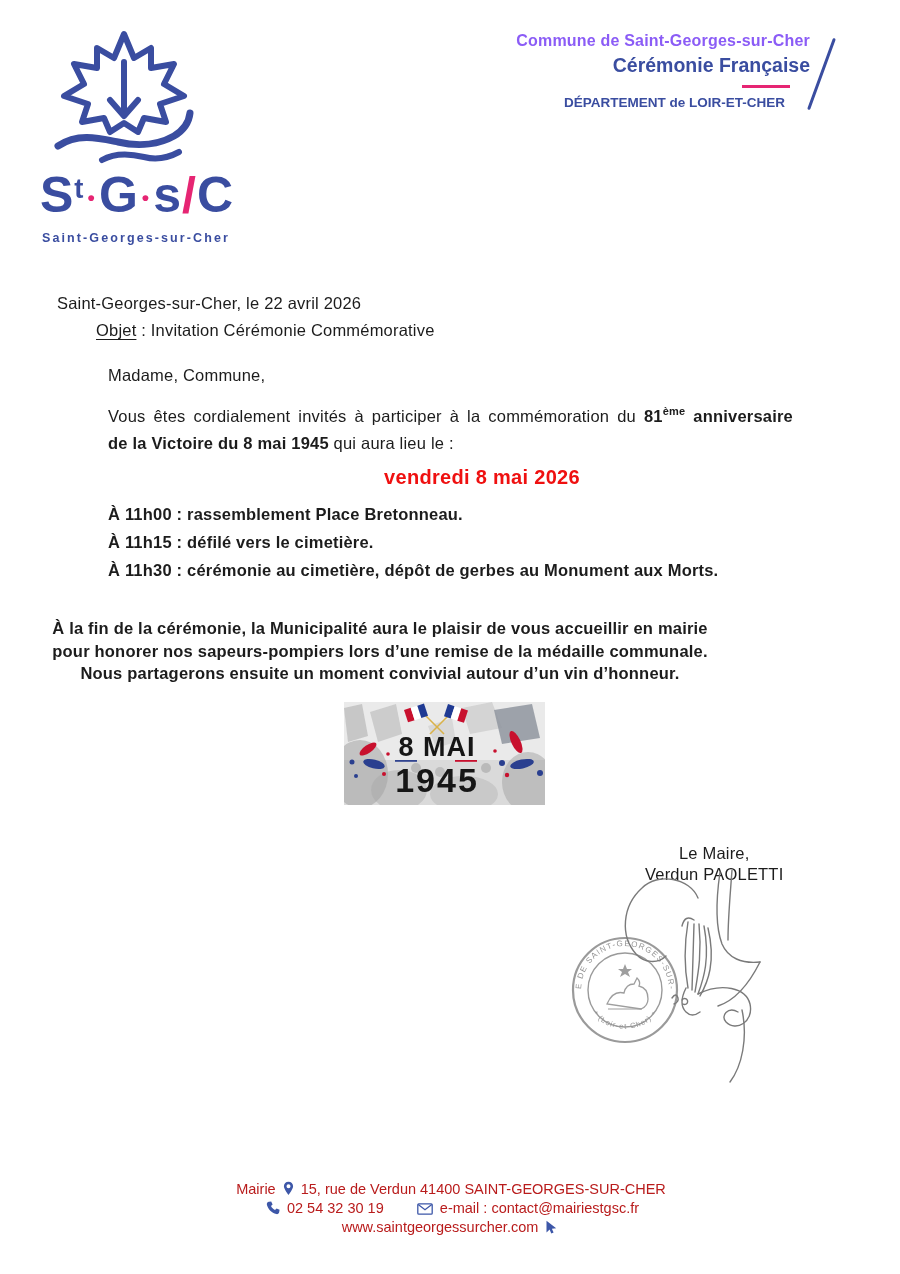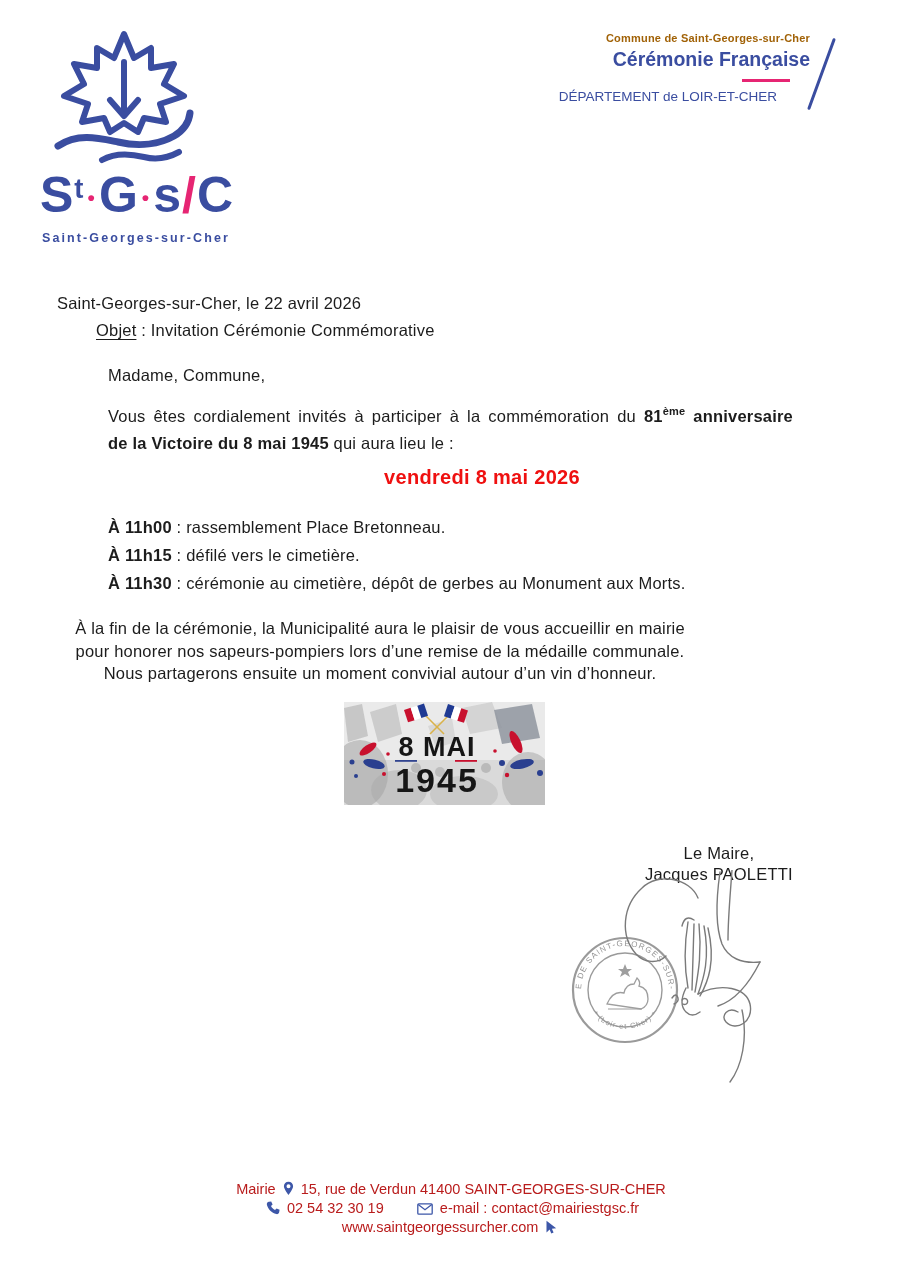--- a/index.html
+++ b/index.html
@@ -11,40 +11,40 @@
   .logo-acronym{position:absolute;left:40px;top:166px;font-size:50px;font-weight:bold;
                 color:#3a4da0;letter-spacing:1px;white-space:nowrap;}
   .logo-acronym .sup-t{font-size:0.55em;position:relative;top:-0.52em;}
   .logo-acronym .dot{color:#e62573;font-size:0.42em;position:relative;top:-0.35em;margin:0 3px;}
   .logo-acronym .slash{color:#e62573;}
   .logo-subtitle{position:absolute;left:42px;top:231px;font-size:12.5px;font-weight:bold;
                  letter-spacing:2.1px;color:#3a4da0;white-space:nowrap;}
 
   
   .letterhead{position:absolute;top:32px;right:90px;text-align:right;}
-  .lh-commune{font-size:11px;font-weight:600;color:#a16207;letter-spacing:0.2px;}
+  .lh-commune{font-size:16px;font-weight:600;color:#8b5cf6;letter-spacing:0.2px;}
   .lh-republic{font-size:19.5px;font-weight:600;color:#3a4da0;margin-top:4px;}
   .lh-rule{width:48px;height:3px;background:#e62573;margin:8px 20px 7px auto;}
-  .lh-department{font-size:13.5px;font-weight:400;color:#3a4da0;padding-right:33px;}
+  .lh-department{font-size:13.5px;font-weight:700;color:#3a4da0;padding-right:25px;}
   .lh-slash{position:absolute;left:820px;top:36px;width:3px;height:76px;background:#3a4da0;
             border-radius:2px;transform:rotate(20deg);}
 
   
   .body-text{font-size:16.5px;letter-spacing:0.2px;}
   .dateline{position:absolute;left:57px;top:294px;}
   .subject{position:absolute;left:55px;top:321px;}
   .subject .u{text-decoration:underline;text-underline-offset:3px;margin-left:41px;}
   .salutation{position:absolute;left:108px;top:366px;}
   .intro{position:absolute;left:108px;top:403px;width:685px;line-height:27px;}
   .intro .jline{text-align:justify;text-align-last:justify;}
   .intro sup{font-weight:bold;font-size:11px;position:relative;top:-1px;vertical-align:super;line-height:0;}
   .event-date{position:absolute;left:0;top:466px;width:900px;text-align:center;
               color:#ef1010;font-weight:bold;font-size:20px;letter-spacing:0.3px;margin-left:32px;}
-  .schedule{position:absolute;left:108px;top:513px;line-height:28px;}
-  .closing{position:absolute;left:0;top:617px;width:760px;text-align:center;line-height:22.5px;}
+  .schedule{position:absolute;left:108px;top:500px;line-height:28px;font-weight:bold;}
+  .closing{position:absolute;left:0;top:617px;width:760px;text-align:center;line-height:22.5px;font-weight:bold;}
 
   
   .poster{position:absolute;left:344px;top:702px;width:201px;height:127px;}
 
   
   .signoff{position:absolute;left:645px;top:843px;line-height:21px;text-align:center;}
   .stamp-svg{position:absolute;left:565px;top:930px;}
   .signature-svg{position:absolute;left:570px;top:870px;}
 
   
@@ -150,21 +150,21 @@
 
       <text x="93" y="54" font-family="Liberation Sans, sans-serif" font-size="27" font-weight="bold" fill="#161616" text-anchor="middle" letter-spacing="1">8 MAI</text>
       <rect x="51" y="58" width="22" height="1.8" fill="#31448f"></rect>
       <rect x="111" y="58" width="22" height="1.8" fill="#c8102e"></rect>
       <text x="93" y="90" font-family="Liberation Sans, sans-serif" font-size="34" font-weight="bold" fill="#161616" text-anchor="middle" letter-spacing="2">1945</text>
     </svg>
   </div>
 
   <div class="body-text signoff">
     <div>Le Maire,</div>
-    <div>Jacques PAOLETTI</div>
+    <div>Verdun PAOLETTI</div>
   </div>
 
   <svg class="stamp-svg" width="120" height="120" viewBox="0 0 120 120">
     <circle cx="60" cy="60" r="52" fill="none" stroke="#9a9a9a" stroke-width="2.2"></circle>
     <circle cx="60" cy="60" r="37" fill="none" stroke="#9a9a9a" stroke-width="1.4"></circle>
     <path id="stampTop" d="M 16 60 A 44 44 0 0 1 104 60" fill="none"></path>
     <path id="stampBottom" d="M 18 65 A 43 43 0 0 0 102 65" fill="none"></path>
     <text font-family="Liberation Sans, sans-serif" font-size="8" fill="#949494" letter-spacing="1.2">
       <textPath href="#stampTop" startOffset="50%" text-anchor="middle">MAIRIE DE SAINT-GEORGES-SUR-CHER</textPath>
     </text>

